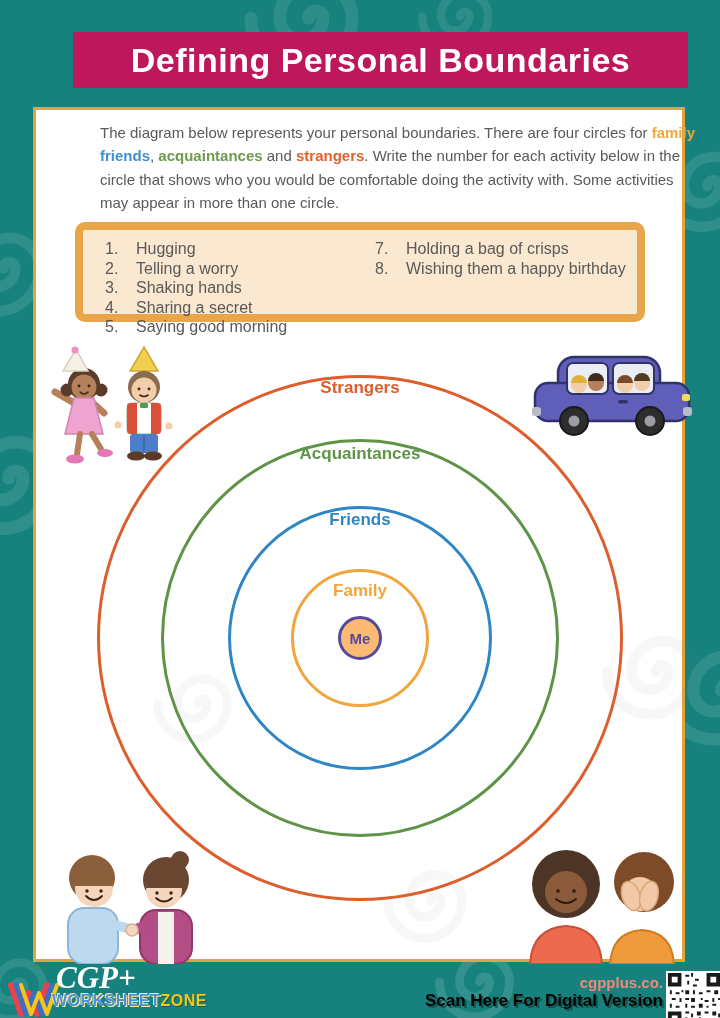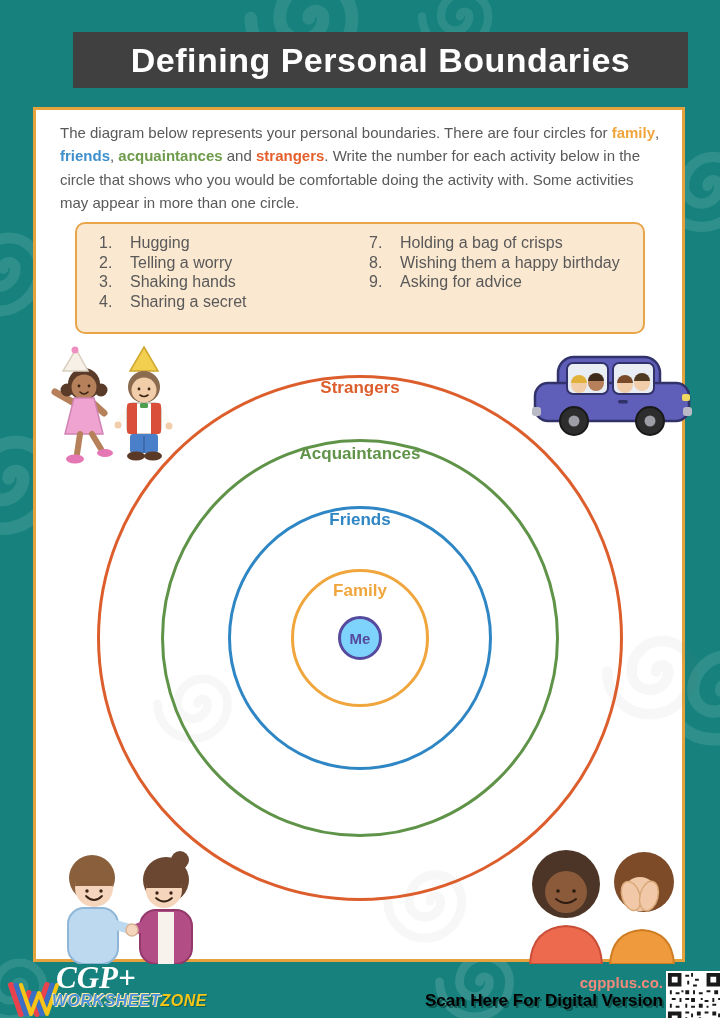--- a/index.html
+++ b/index.html
@@ -7,30 +7,30 @@
     width:720px;height:1018px;position:relative;overflow:hidden;
     font-family:"Liberation Sans",sans-serif;background:#17827d;
   }
   .abs{position:absolute}
   .swirl{position:absolute;pointer-events:none}
   .banner{left:73px;top:32px;width:615px;height:56px;display:flex;align-items:center;justify-content:center;background:#ed7b74}
   .title{color:#fff;font-size:34px;font-weight:bold;letter-spacing:.5px;white-space:nowrap}
   .sheet{left:33px;top:107px;width:652px;height:855px;background:#fff;border:3px solid #e6a33d;box-sizing:border-box}
   .para{left:60px;top:121px;width:600px;font-size:15px;line-height:1.55;color:#595959}
   .cw{font-weight:bold}
-  .actbox{left:75px;top:222px;width:570px;height:112px;background:#fbe8d0;border:2px solid #14b8a6;border-radius:10px;box-sizing:border-box;display:flex;padding:9px 0 0 22px}
+  .actbox{left:75px;top:222px;width:570px;height:100px;background:#fbe8d0;border:8px solid #14b8a6;border-radius:10px;box-sizing:border-box;display:flex;padding:9px 0 0 22px}
   .col{list-style:none;margin:0;padding:0;font-size:16px;line-height:19.5px;color:#595959}
   .col-left{width:270px}
   .anum{display:inline-block;width:31px}
   .circle{position:absolute;border-radius:50%;border:3px solid;box-sizing:border-box}
   .clabel{position:absolute;left:0;width:720px;text-align:center;font-size:17px;font-weight:bold}
-  .me{position:absolute;left:338px;top:616px;width:44px;height:44px;border:3px solid;border-radius:50%;box-sizing:border-box;display:flex;align-items:center;justify-content:center;font-weight:bold;font-size:15px;background:#7dd3fc}
+  .me{position:absolute;left:338px;top:616px;width:44px;height:44px;border:3px solid;border-radius:50%;box-sizing:border-box;display:flex;align-items:center;justify-content:center;font-weight:bold;font-size:15px;background:#fdba74}
   .illus{position:absolute}
   .footer-brand{position:absolute;left:56px;top:962px;color:#fff;font-family:"Liberation Serif",serif;font-style:italic;font-weight:bold;font-size:31px;line-height:1}
-  .footer-wz{position:absolute;left:52px;top:992px;font-size:16px;font-weight:bold;font-style:italic;letter-spacing:.5px;white-space:nowrap}
+  .footer-wz{position:absolute;left:52px;top:992px;font-size:16px;font-weight:bold;letter-spacing:.5px;white-space:nowrap}
   .wz-worksheet{text-shadow:1px 1px 0 #fde9a8,-1px -1px 0 #fde9a8}
   .wz-zone{text-shadow:1px 1px 0 #0e5e5a}
   .footer-url{position:absolute;right:57px;top:974px;font-size:15px;font-weight:bold;white-space:nowrap}
   .footer-scan{position:absolute;right:57px;top:991px;font-size:17px;font-weight:bold;color:#000000;text-shadow:2px 2px 0 rgba(13,84,80,.95);white-space:nowrap}
   .qr{position:absolute;left:666px;top:971px;width:56px;height:56px}
 </style>
 </head>
 <body>
 
 <svg width="0" height="0" style="position:absolute">
@@ -59,51 +59,51 @@
 <svg class="swirl" viewBox="-38 -34 72 70" style="left:655px;top:630px;width:125px;height:125px;color:#fff;opacity:.10">
     <use href="#swirl-shape"></use>
   </svg>
 <svg class="swirl" viewBox="-38 -34 72 70" style="left:432px;top:938px;width:90px;height:90px;color:#fff;opacity:.12">
     <use href="#swirl-shape"></use>
   </svg>
 <svg class="swirl" viewBox="-38 -34 72 70" style="left:-30px;top:945px;width:85px;height:85px;color:#fff;opacity:.10">
     <use href="#swirl-shape"></use>
   </svg>
 
-<div class="abs banner" style="background-color: #404040;">
+<div class="abs banner" style="background-color: #be185d;">
   <div class="title">Defining Personal Boundaries</div>
 </div>
 
 <div class="abs sheet" style="border-color: rgb(230, 163, 61);"></div>
 
 <svg class="swirl" viewBox="-38 -34 72 70" style="left:598px;top:618px;width:110px;height:110px;color:#777;opacity:.05">
     <use href="#swirl-shape"></use>
   </svg>
 <svg class="swirl" viewBox="-38 -34 72 70" style="left:150px;top:660px;width:90px;height:90px;color:#777;opacity:.05">
     <use href="#swirl-shape"></use>
   </svg>
 <svg class="swirl" viewBox="-38 -34 72 70" style="left:380px;top:855px;width:95px;height:95px;color:#777;opacity:.05">
     <use href="#swirl-shape"></use>
   </svg>
 
-<div class="abs para" style="color: rgb(89, 89, 89);">
+<div class="abs para" style="color: rgb(89, 89, 89); margin-left: 40px;">
   <span>The diagram below represents your personal boundaries. There are four circles for </span><span class="cw" style="color: rgb(240, 166, 60);">family</span><span>, </span><span class="cw" style="color: rgb(62, 143, 203);">friends</span><span>, </span><span class="cw" style="color: rgb(111, 156, 76);">acquaintances</span><span> and </span><span class="cw" style="color: rgb(228, 96, 45);">strangers</span><span>. Write the number for each activity below in the circle that shows who you would be comfortable doing the activity with. Some activities may appear in more than one circle.</span>
 </div>
 
 <div class="abs actbox" style="background-color: rgb(251, 232, 208); border-color: rgb(232, 165, 74);">
   <ul class="col col-left">
     <li><span class="anum">1.</span><span>Hugging</span></li>
     <li><span class="anum">2.</span><span>Telling a worry</span></li>
     <li><span class="anum">3.</span><span>Shaking hands</span></li>
     <li><span class="anum">4.</span><span>Sharing a secret</span></li>
+    <li><span class="anum">5.</span><span>Saying good morning</span></li>
   </ul>
   <ul class="col">
     <li><span class="anum">7.</span><span>Holding a bag of crisps</span></li>
     <li><span class="anum">8.</span><span>Wishing them a happy birthday</span></li>
-    <li><span class="anum">9.</span><span>Asking for advice</span></li>
   </ul>
 </div>
 
 <div class="circle" style="left: 97px; top: 375px; width: 526px; height: 526px; border-color: rgb(221, 94, 45);"></div>
 <div class="circle" style="left: 161px; top: 439px; width: 398px; height: 398px; border-color: rgb(95, 147, 72);"></div>
 <div class="circle" style="left: 228px; top: 506px; width: 264px; height: 264px; border-color: rgb(46, 134, 196);"></div>
 <div class="circle" style="left: 291px; top: 569px; width: 138px; height: 138px; border-color: rgb(240, 166, 60);"></div>
 
 <div class="clabel" style="top: 378px; color: rgb(221, 94, 45);">Strangers</div>
 <div class="clabel" style="top: 444px; color: rgb(95, 147, 72);">Acquaintances</div>

